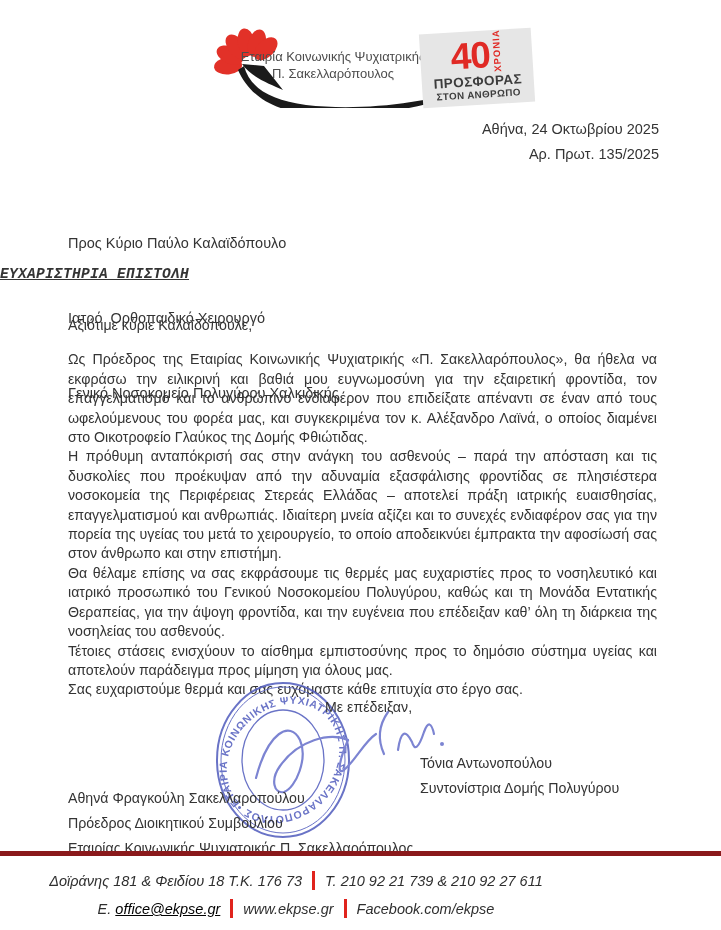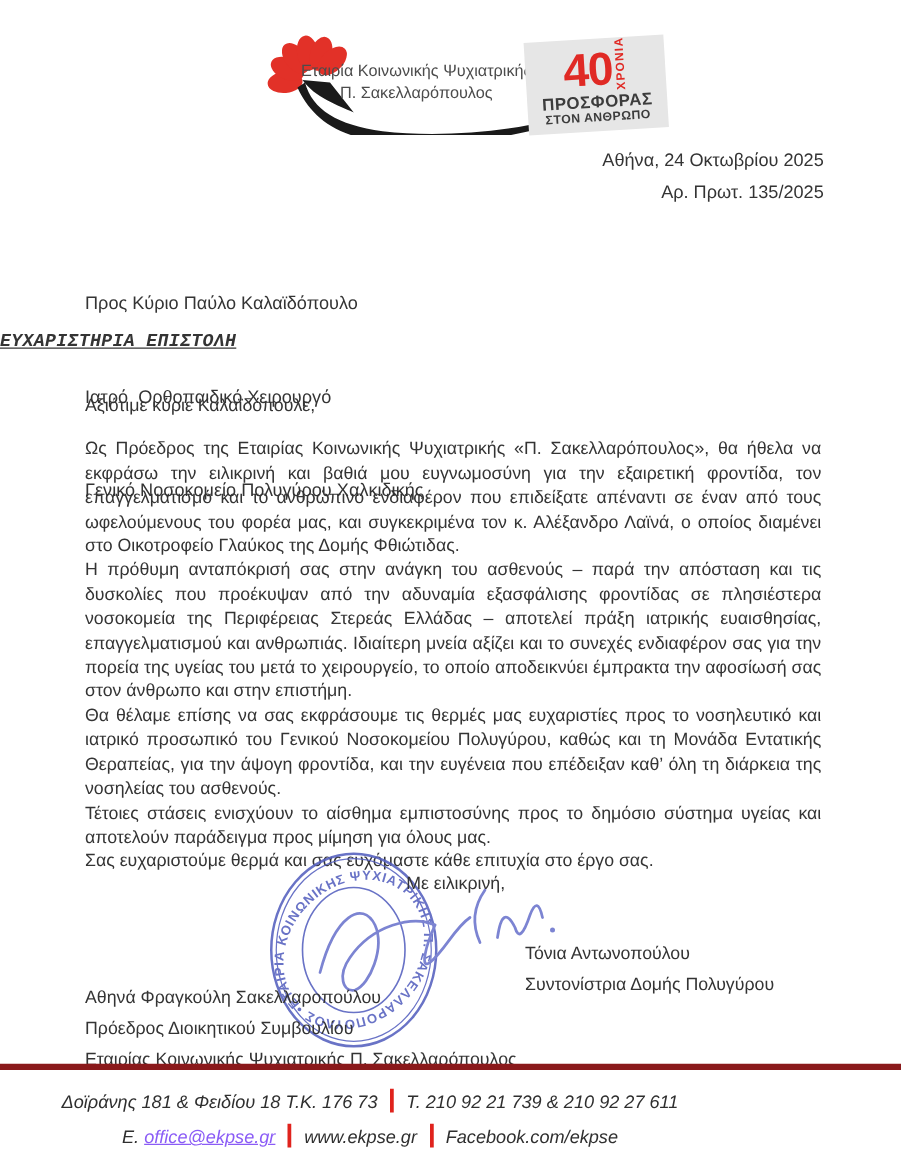--- a/index.html
+++ b/index.html
@@ -57,21 +57,21 @@
   
   .stamp-svg { position:absolute; left:198px; top:672px; }
   .sig-left  { position:absolute; top:751px; left:68px;  font-size:14.2px; line-height:25px;margin-top:35px; }
   .sig-right { position:absolute; top:751px; left:420px; width:212px; text-align:left; font-size:14.2px; line-height:25px; }
 
   
   .footer-divider { position:absolute; top:851px; left:0; width:721px; height:5px; background:#8a191b; }
   .footer { position:absolute; top:871px; left:0; width:592px; text-align:center; font-size:14.5px; color:#2f2f2f;font-style:italic; }
   .footer-line { margin-bottom:9px; }
   .red-bar { display:inline-block; width:3px; height:19px; background:#e0231d; margin:0 10px; vertical-align:-4px; }
-  .email-link { color:#8b5cf6; text-decoration:underline; cursor:pointer; }
+  .email-link { color:#000000; text-decoration:underline; cursor:pointer; }
 </style>
 </head>
 <body>
 
 <div class="page">
 
   <svg class="logo-svg" width="290" height="82" viewBox="0 0 290 82">
     <g>
       <ellipse cx="62" cy="16" rx="8.5" ry="14" fill="#e23128" transform="rotate(-95 62 38)"></ellipse>
       <ellipse cx="62" cy="16" rx="8.5" ry="14" fill="#e23128" transform="rotate(-66 62 38)"></ellipse>
@@ -135,21 +135,21 @@
     </g>
     <g stroke="#6b74cc" stroke-width="2.2" fill="none" stroke-linecap="round">
       <path d="M58,106 C70,60 92,48 102,68 C110,86 98,116 86,120 C76,122 72,108 82,94 C100,68 132,60 150,68"></path>
       <path d="M150,68 C142,86 138,104 146,98 C158,88 166,70 178,62"></path>
       <path d="M190,40 q-14,20 -4,42"></path>
       <path d="M200,78 q4,-28 14,-8 q4,14 12,-10 q6,-16 10,2"></path>
       <circle cx="244" cy="72" r="2" fill="#6b74cc" stroke="none"></circle>
     </g>
   </svg>
 
-  <div class="closing">Με ειλικρινή,</div>
+  <div class="closing">Με επέδειξαν,</div>
 
   <div class="sig-left">
     <div>Αθηνά Φραγκούλη Σακελλαροπούλου</div>
     <div>Πρόεδρος Διοικητικού Συμβουλίου</div>
     <div>Εταιρίας Κοινωνικής Ψυχιατρικής Π. Σακελλαρόπουλος</div>
   </div>
   <div class="sig-right">
     <div>Τόνια Αντωνοπούλου</div>
     <div>Συντονίστρια Δομής Πολυγύρου</div>
   </div>

